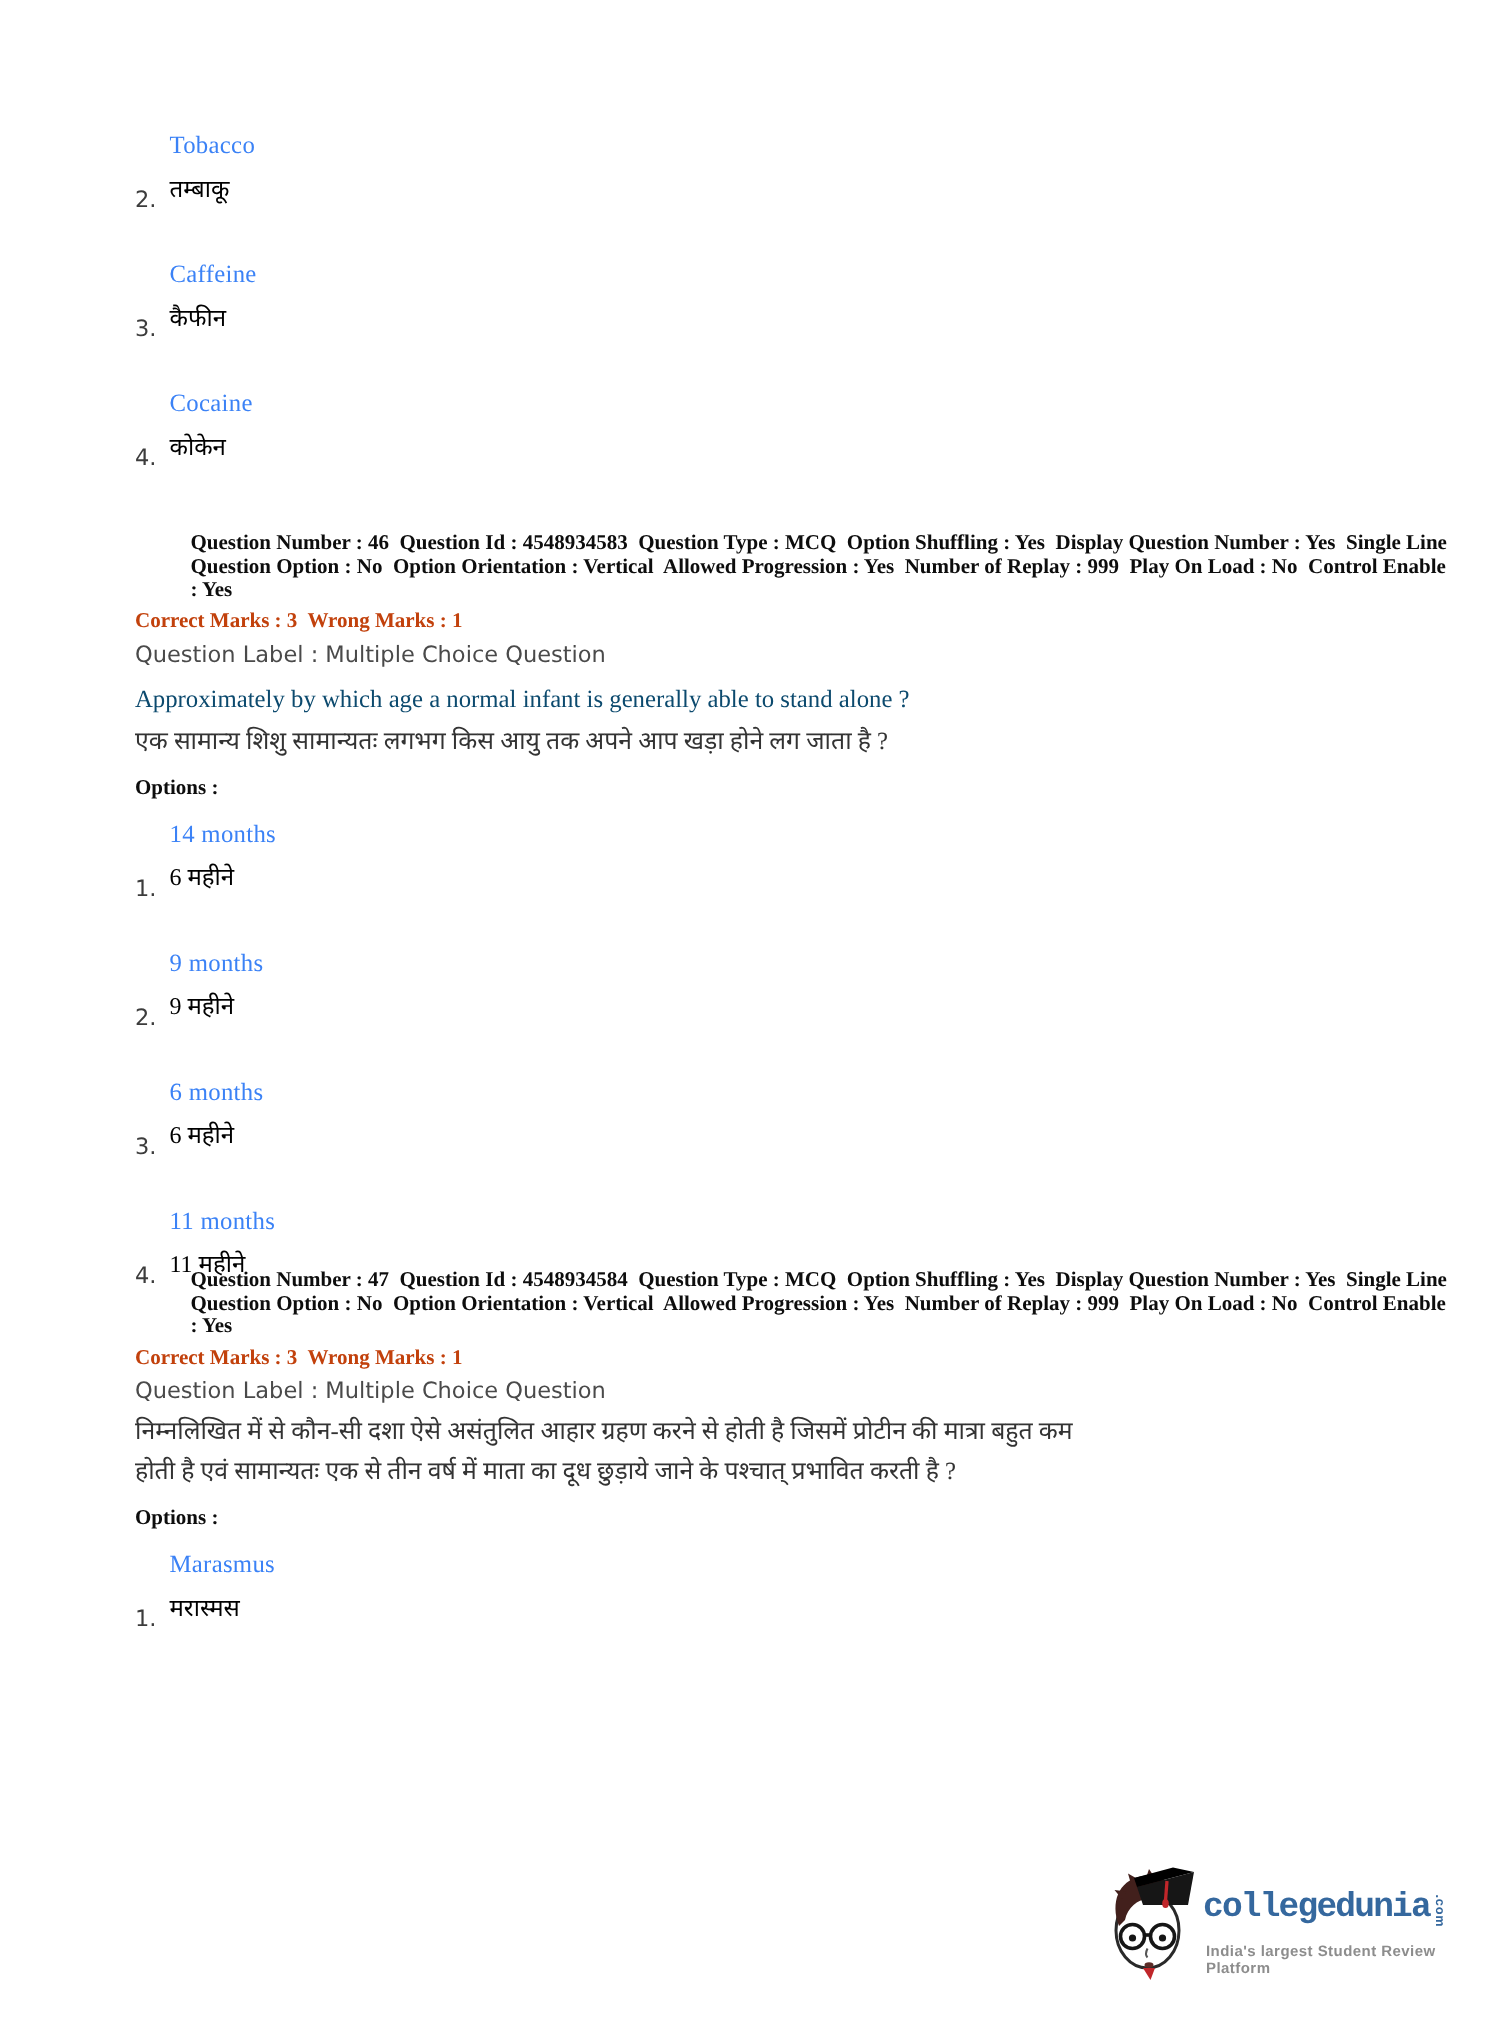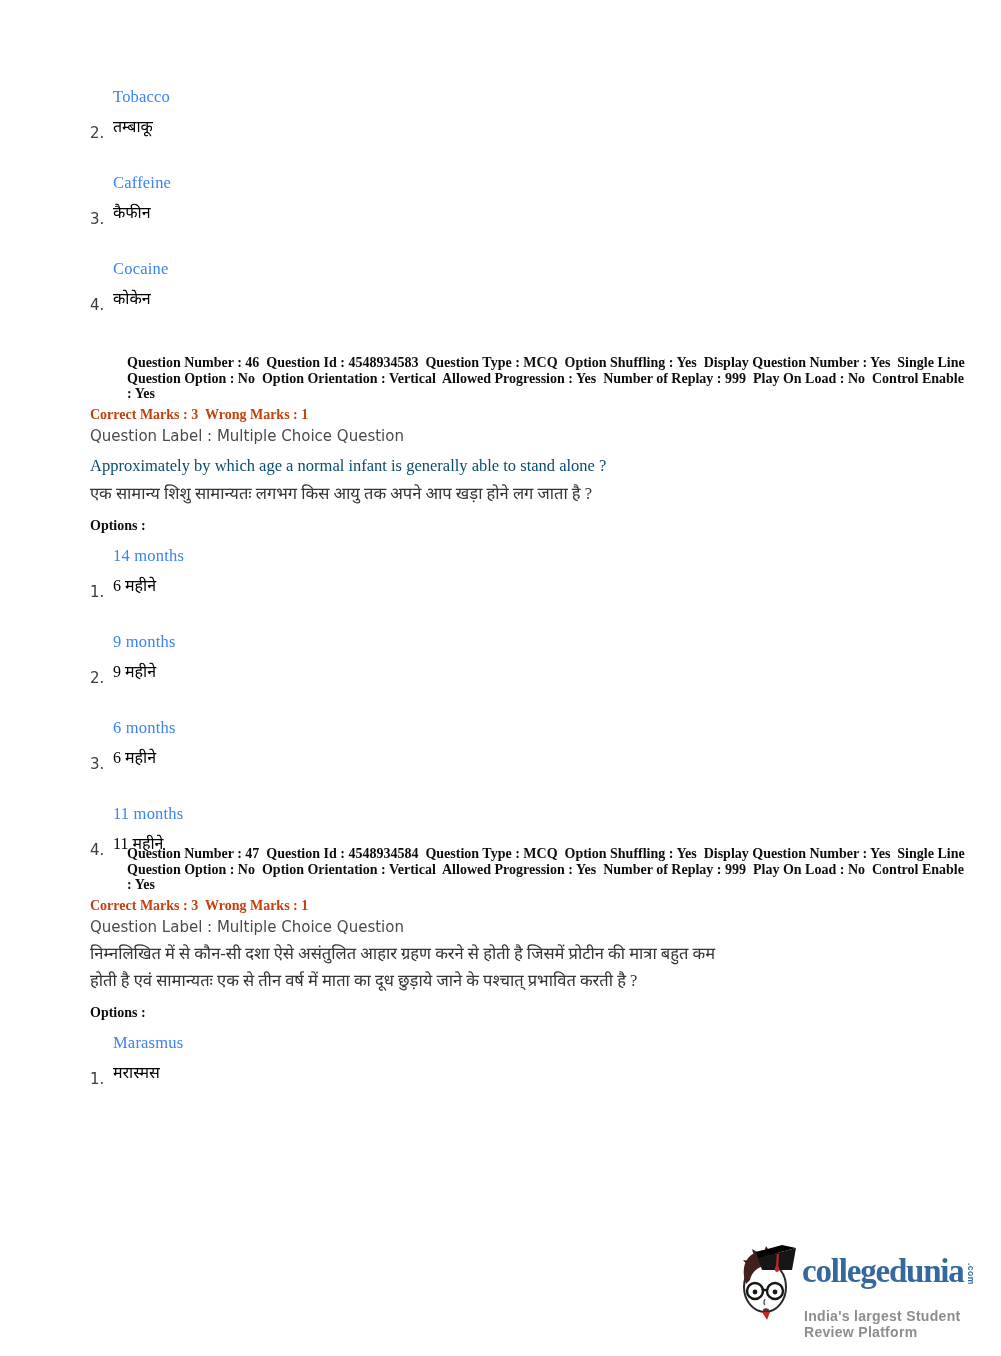--- a/index.html
+++ b/index.html
@@ -51,31 +51,31 @@
 
   
   .footer {
     position:absolute; left:738px; top:1242px;
     display:flex; align-items:flex-start;
   }
   .mascot { width:60px; height:82px; flex:0 0 60px; margin-top:2px; }
   .brand-block { margin-left:4px; margin-top:12px; }
   .brand-row { display:flex; align-items:flex-start; }
   .brand-name {
-    font-family:Liberation Serif, serif; font-weight:bold;
-    font-size:33px; letter-spacing:-1.2px; line-height:34px;
+    font-family:Liberation Mono, monospace; font-weight:bold;
+    font-size:23px; letter-spacing:-1.2px; line-height:34px;
   }
   .brand-com {
     font-family:"Liberation Sans", sans-serif; font-weight:bold;
     font-size:8.5px; letter-spacing:.5px;
     writing-mode:vertical-rl; margin-left:2px; margin-top:9px; line-height:9px;
   }
   .tagline {
     font-family:"Liberation Sans", sans-serif; font-weight:bold;
-    font-size:14px; letter-spacing:.3px; margin-top:20px; margin-left:2px;
+    font-size:10px; letter-spacing:.3px; margin-top:8px; margin-left:2px;
   }
 </style>
 </head>
 <body>
 
 <div class="page">
 
   <div class="carryover">
     <div class="option">
       <span class="opt-num">2.</span>

